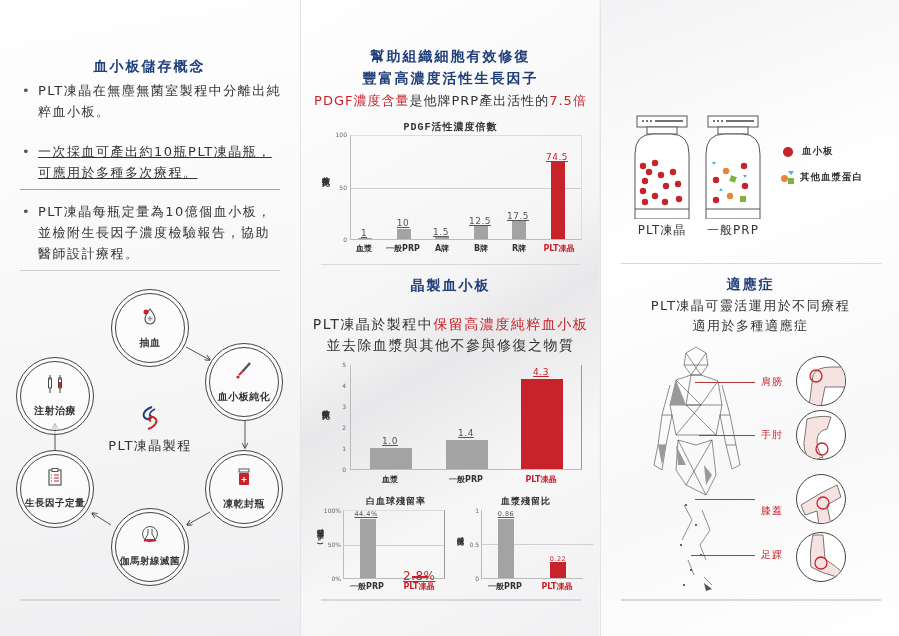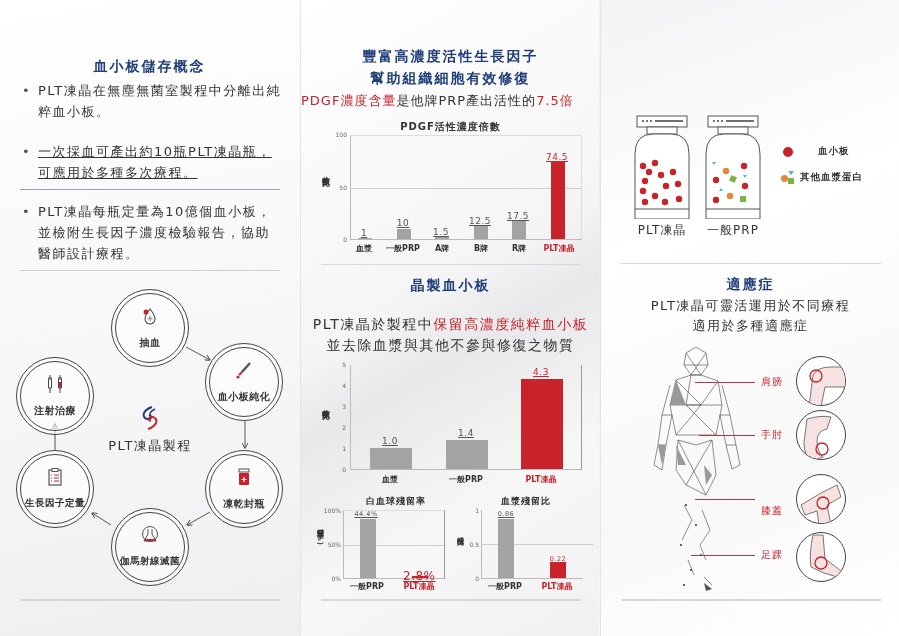--- a/index.html
+++ b/index.html
@@ -154,29 +154,29 @@
         <path d="M18,4 C14,6 12,8 13,11" fill="none" stroke="#1f3e7a" stroke-width="1.4"></path>
       </svg>
     </div>
     <div style="position:absolute;left:95px;top:437px;width:110px;text-align:center;font-size:13px;letter-spacing:1.5px;color:#333;">PLT凍晶製程</div>
   </div>
   <div class="hr-light" style="top:599px;left:20px;width:260px;"></div>
 </section>
 
 <section class="panel" id="p2">
   <div class="h-title" style="position:absolute;top:45px;left:0;width:299px;line-height:22px;">
+    <div>幫助組織細胞有效修復</div>
     <div>豐富高濃度活性生長因子</div>
-    <div>幫助組織細胞有效修復</div>
-  </div>
-  <div style="position:absolute;top:92px;left:0;width:299px;text-align:left;font-size:13px;letter-spacing:1px;">
+  </div>
+  <div style="position:absolute;top:92px;left:0;width:299px;text-align:center;font-size:13px;letter-spacing:1px;">
     <span class="red">PDGF濃度含量</span><span style="color:#333;">是他牌PRP產出活性的</span><span class="red">7.5倍</span>
   </div>
 
   <div class="chart" style="left:0;top:115px;width:299px;height:145px;">
-    <div class="chart-title" style="left:0;width:299px;top:5px;">PDGF活性濃度倍數</div>
+    <div class="chart-title" style="left:0;width:299px;top:5px;font-family:Liberation Mono, monospace;">PDGF活性濃度倍數</div>
     <div class="ylab" style="left:18px;top:55px;">倍數比</div>
     <div class="axis-tick" style="left:30px;top:16px;width:16px;">100</div>
     <div class="axis-tick" style="left:30px;top:69px;width:16px;">50</div>
     <div class="axis-tick" style="left:30px;top:121px;width:16px;">0</div>
     <div style="position:absolute;left:49px;top:20px;width:232px;height:105px;border-left:1px solid #bbb;border-bottom:1px solid #bbb;border-top:1px solid #ddd;border-right:1px solid #ddd;">
       <div class="grid" style="left:0;right:0;top:52px;"></div>
       <div class="bar gray" style="left:7px;width:14px;height:1px;"></div>
       <div class="bar gray" style="left:46px;width:14px;height:10px;"></div>
       <div class="bar gray" style="left:84px;width:14px;height:2px;"></div>
       <div class="bar gray" style="left:123px;width:14px;height:13px;"></div>
@@ -313,21 +313,21 @@
           <path d="M39,61 l4,0 l-2,3z"></path>
           <path d="M15,77 l4,0 l-2,-3z"></path>
         </g>
     </svg>
   </div>
   <div style="position:absolute;left:26px;top:222px;width:70px;text-align:center;font-size:12px;letter-spacing:1px;color:#333;">PLT凍晶</div>
   <div style="position:absolute;left:97px;top:222px;width:70px;text-align:center;font-size:12px;letter-spacing:1px;color:#333;">一般PRP</div>
 
   <div style="position:absolute;left:182px;top:141px;">
     <span style="display:inline-block;width:10px;height:10px;border-radius:50%;background:#c8232b;vertical-align:middle;"></span>
-    <span style="font-size:9.5px;font-weight:bold;color:#333;margin-left:20px;vertical-align:middle;letter-spacing:1px;">血小板</span>
+    <span style="font-size:9.5px;font-weight:bold;color:#333;margin-left:4px;vertical-align:middle;letter-spacing:1px;">血小板</span>
   </div>
   <div style="position:absolute;left:180px;top:167px;">
     <span style="display:inline-block;position:relative;width:14px;height:14px;vertical-align:middle;">
       <span style="position:absolute;left:0;top:4px;width:7px;height:7px;border-radius:50%;background:#e8853d;"></span>
       <span style="position:absolute;left:7px;top:7px;width:6px;height:6px;background:#7cb342;"></span>
       <span style="position:absolute;left:7px;top:0;width:0;height:0;border-left:3px solid transparent;border-right:3px solid transparent;border-top:4px solid #4fb3d9;"></span>
     </span>
     <span style="font-size:9.5px;font-weight:bold;color:#333;vertical-align:middle;letter-spacing:1px;">其他血漿蛋白</span>
   </div>
   <div class="hr-light" style="top:263px;left:20px;width:260px;height:1px;"></div>

